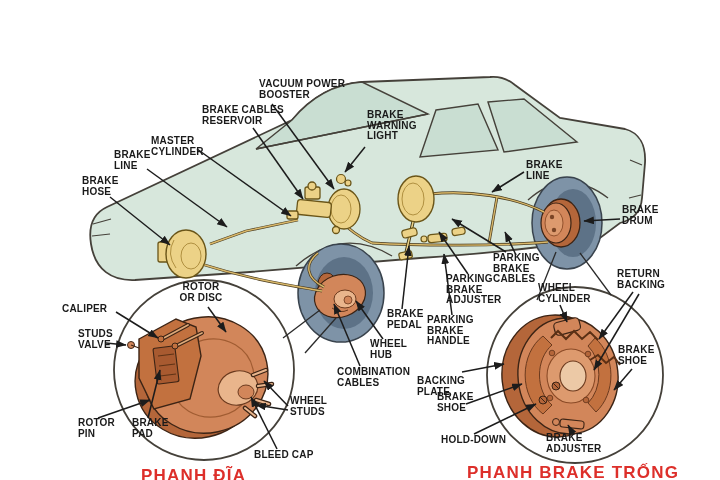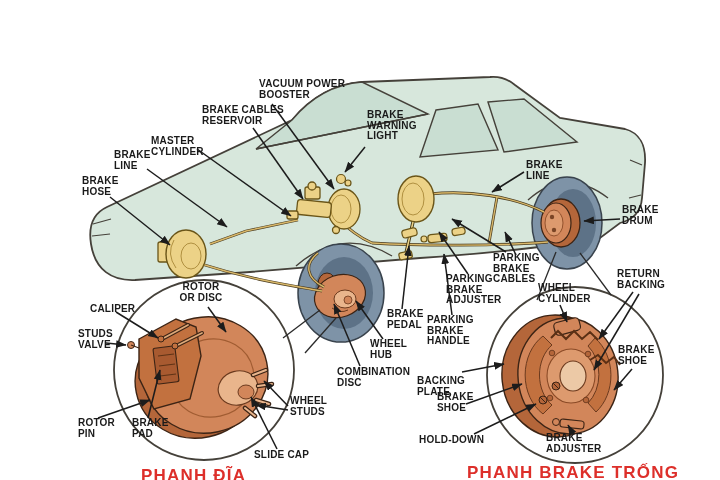--- a/index.html
+++ b/index.html
@@ -300,39 +300,39 @@
   <div class="lbl" style="left:538px;top:235px">WHEEL
 CYLINDER</div>
   <div class="lbl" style="left:387px;top:261px">BRAKE
 PEDAL</div>
   <div class="lbl" style="left:427px;top:267px">PARKING
 BRAKE
 HANDLE</div>
   <div class="lbl" style="left:370px;top:291px">WHEEL
 HUB</div>
   <div class="lbl" style="left:337px;top:319px">COMBINATION
-DISC</div>
+CABLES</div>
   <div class="lbl" style="left:417px;top:328px">BACKING
 PLATE</div>
   <div class="lbl" style="left:618px;top:297px">BRAKE
 SHOE</div>
   <div class="lbl" style="left:437px;top:344px">BRAKE
 SHOE</div>
-  <div class="lbl" style="left:419px;top:387px">HOLD-DOWN</div>
+  <div class="lbl" style="left:441px;top:387px">HOLD-DOWN</div>
   <div class="lbl" style="left:546px;top:385px">BRAKE
 ADJUSTER</div>
   <div class="lbl center" style="left:176px;top:234px;width:50px">ROTOR
 OR DISC</div>
-  <div class="lbl" style="left:90px;top:256px">CALIPER</div>
+  <div class="lbl" style="left:62px;top:256px">CALIPER</div>
   <div class="lbl" style="left:78px;top:281px">STUDS
 VALVE</div>
   <div class="lbl" style="left:78px;top:370px">ROTOR
 PIN</div>
   <div class="lbl" style="left:132px;top:370px">BRAKE
 PAD</div>
   <div class="lbl" style="left:290px;top:348px">WHEEL
 STUDS</div>
-  <div class="lbl" style="left:254px;top:402px">SLIDE CAP</div>
+  <div class="lbl" style="left:254px;top:402px">BLEED CAP</div>
 
   <div class="cap" style="left:141px;top:419px">PHANH ĐĨA</div>
   <div class="cap" style="left:467px;top:416px">PHANH BRAKE TRỐNG</div>
 
 </div>
 
 </body></html>

